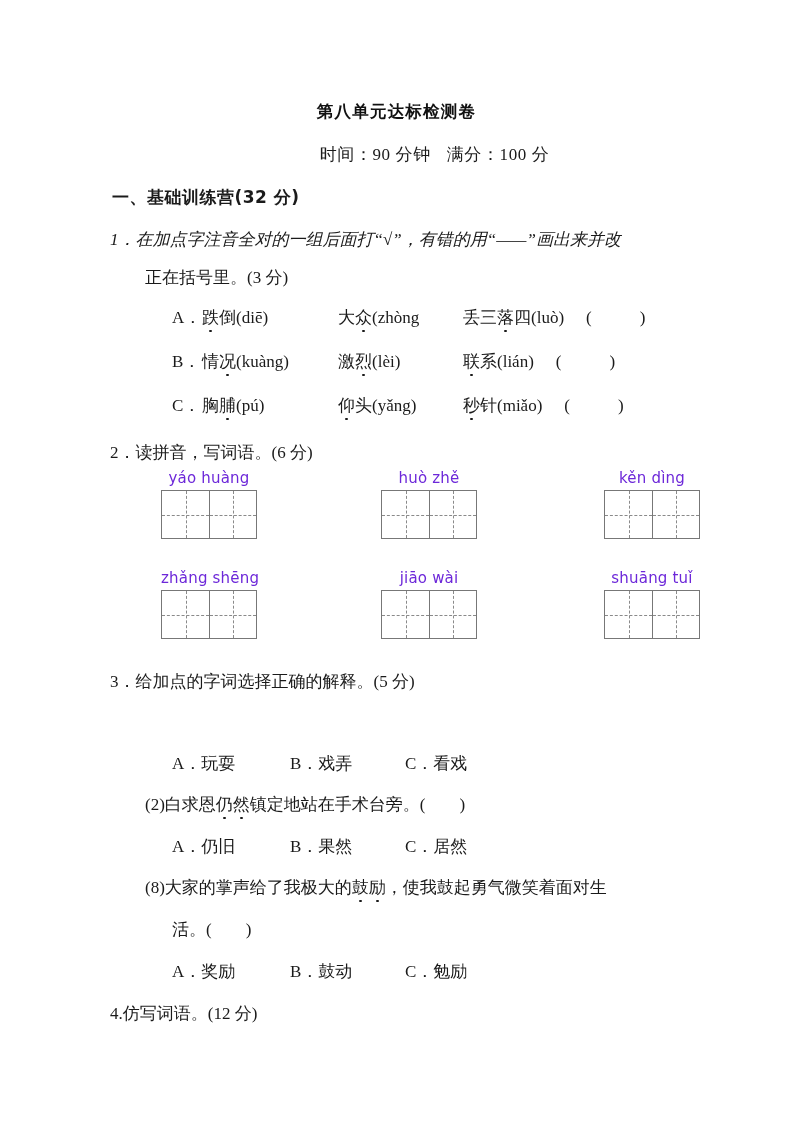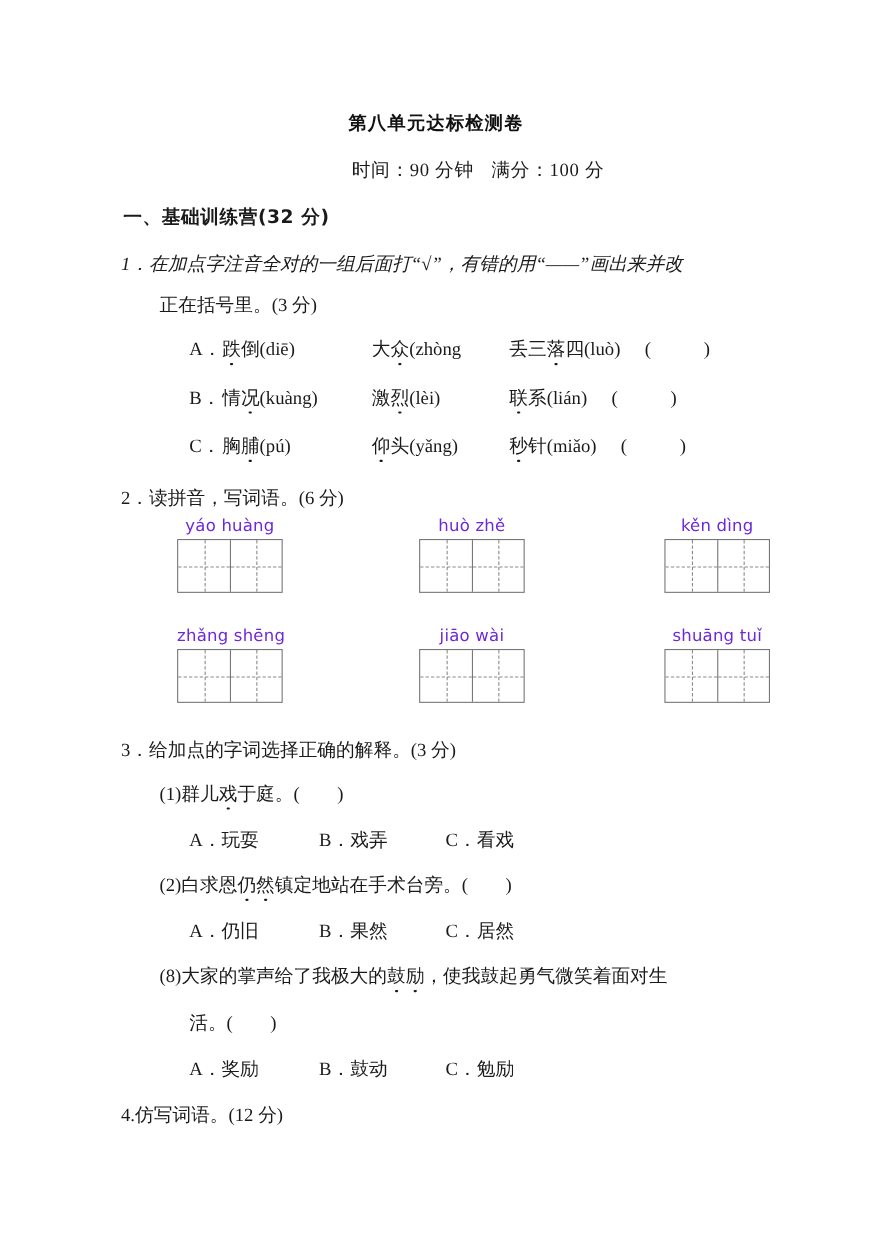--- a/index.html
+++ b/index.html
@@ -269,26 +269,23 @@
       <span class="py">shuāng</span>
       <span class="py">tuǐ</span>
     </div>
     <div class="tzg">
         <div class="cell"></div>
         <div class="cell"></div>
       </div>
   </div>
 
   <div class="q-stem" style="top:670px;">
-    <span class="qnum">3．</span><span>给加点的字词选择正确的解释。(3 分)</span>
-  </div>
-
-  <div class="sub-item blank-paren" style="top:710px;">
-    <span>(1)群儿</span><span class="dotted">戏</span><span>于庭。(</span><span class="sp"></span><span>)</span>
-  </div>
+    <span class="qnum">3．</span><span>给加点的字词选择正确的解释。(5 分)</span>
+  </div>
+
   <div class="sub-opts" style="top:752px;">
     <span class="o o1"><span>A．</span><span>玩耍</span></span><span class="o o2"><span>B．</span><span>戏弄</span></span><span class="o"><span>C．</span><span>看戏</span></span>
   </div>
 
   <div class="sub-item blank-paren" style="top:793px;">
     <span>(2)白求恩</span><span class="dotted">仍</span><span class="dotted">然</span><span>镇定地站在手术台旁。(</span><span class="sp"></span><span>)</span>
   </div>
   <div class="sub-opts" style="top:835px;">
     <span class="o o1"><span>A．</span><span>仍旧</span></span><span class="o o2"><span>B．</span><span>果然</span></span><span class="o"><span>C．</span><span>居然</span></span>
   </div>

